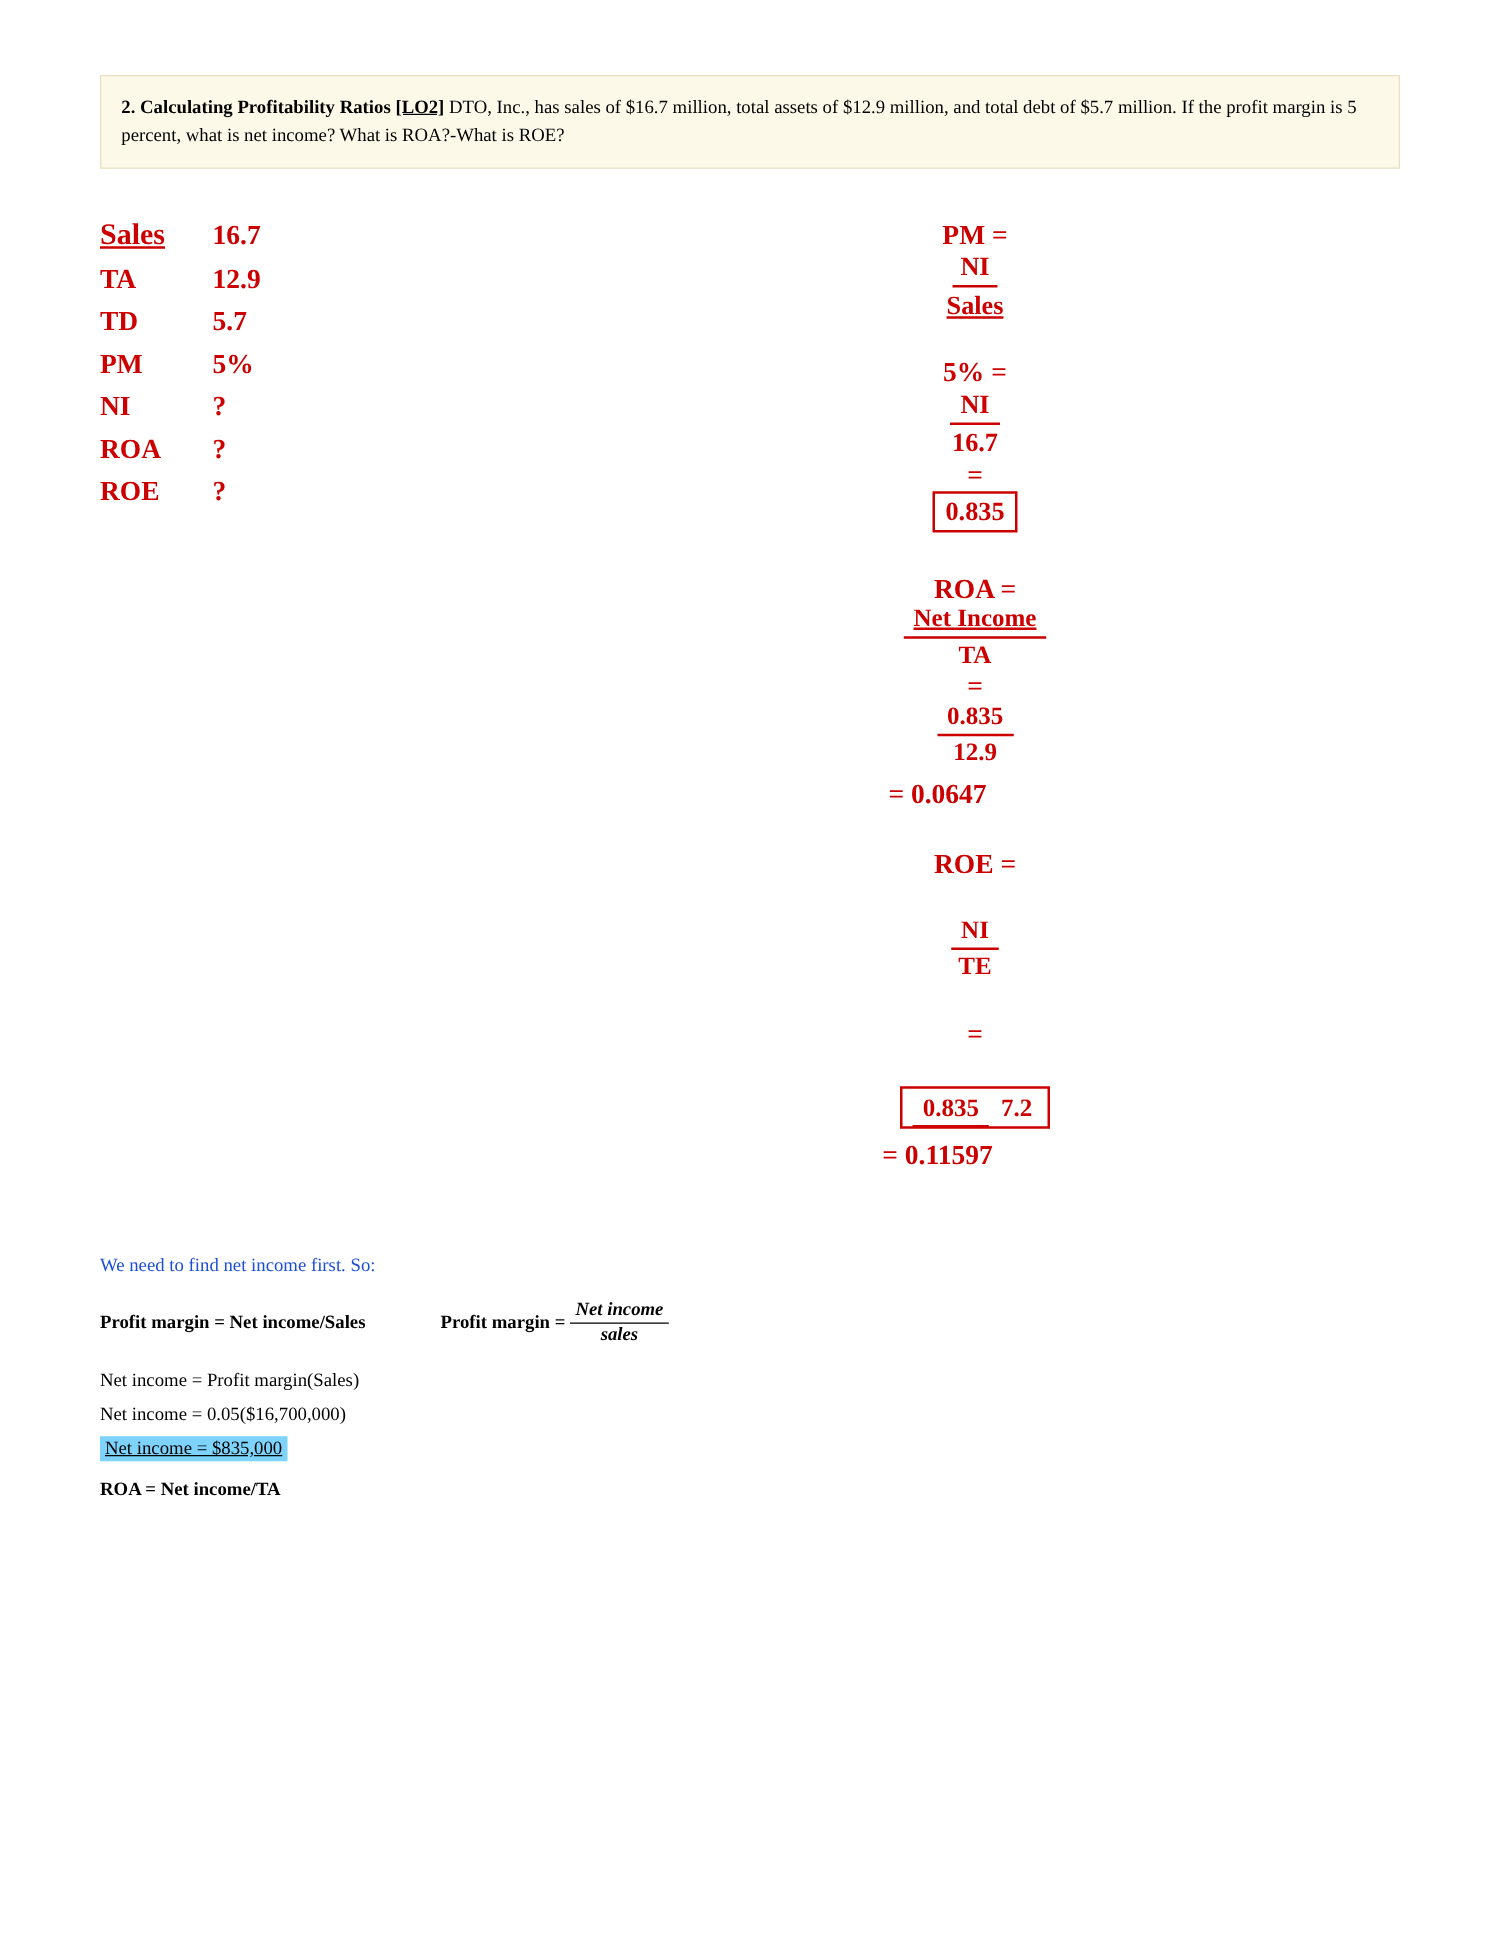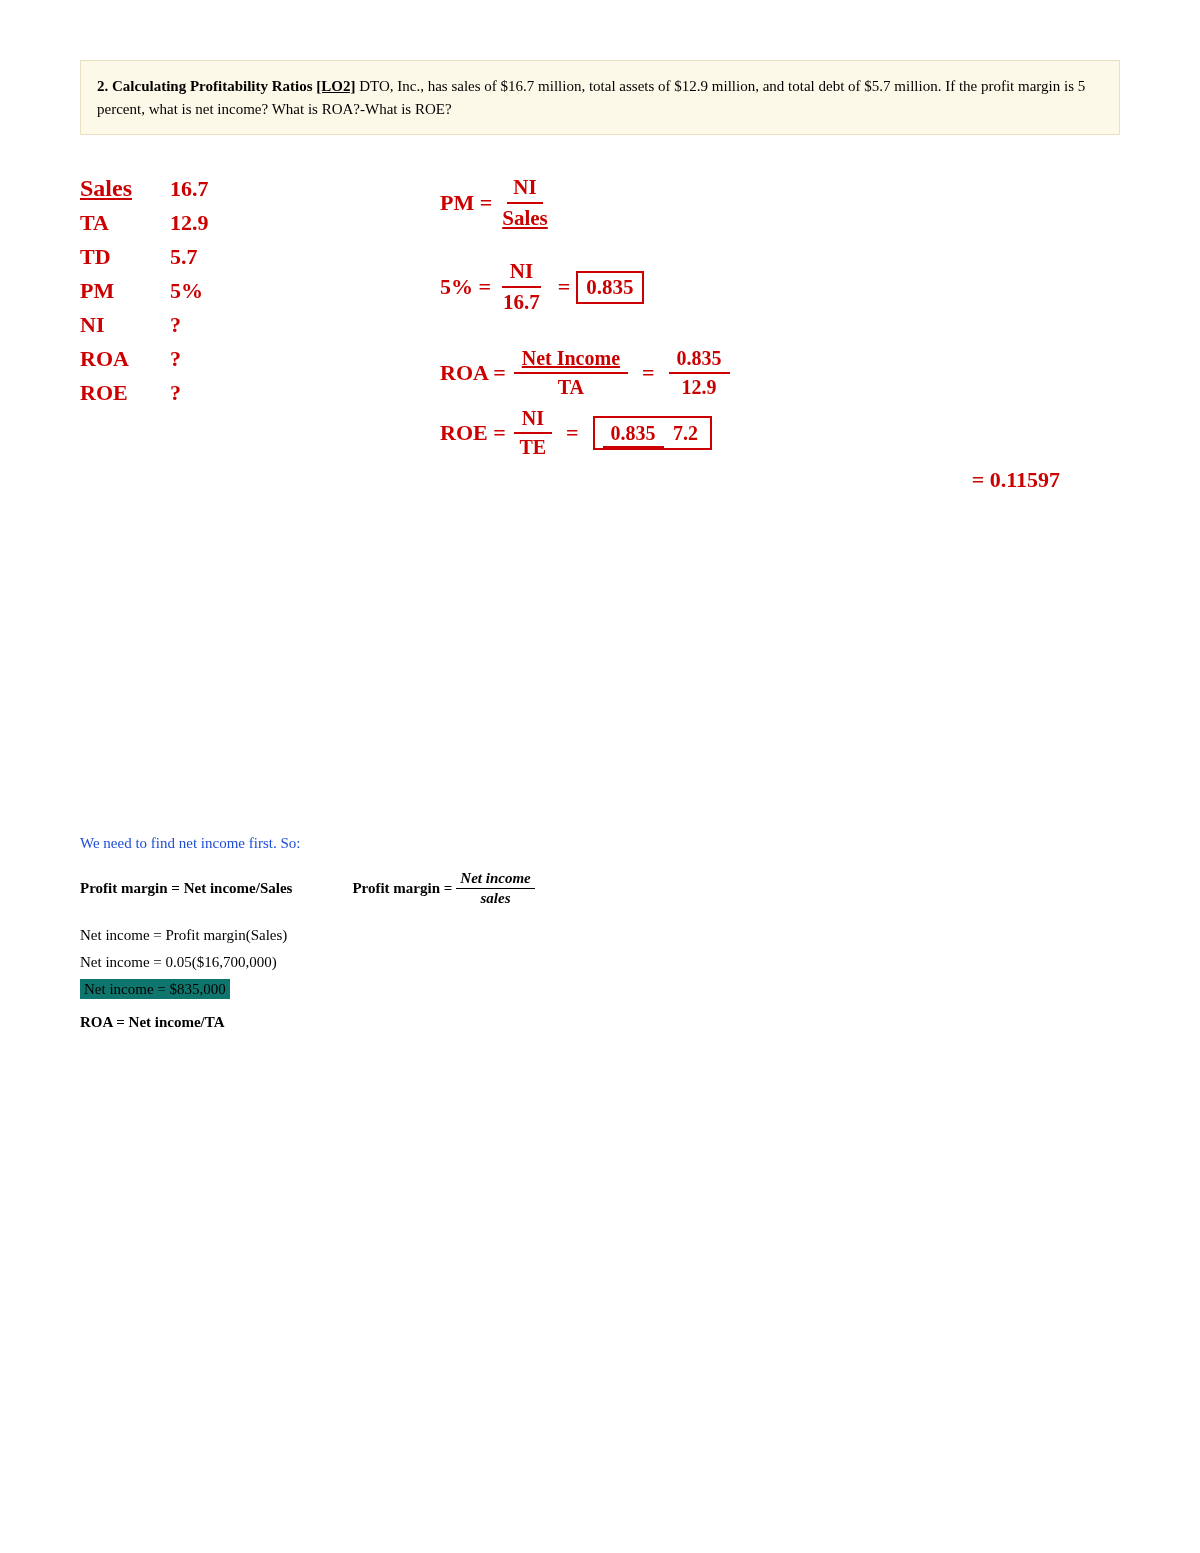--- a/index.html
+++ b/index.html
@@ -79,20 +79,21 @@
 
     
     .math-line {
       font-family: 'Segoe Print', 'Comic Sans MS', cursive;
       color: #cc0000;
       font-size: 22px;
       font-weight: bold;
       margin-bottom: 18px;
       display: flex;
       align-items: center;
+      flex-direction: column;
     }
 
     .fraction {
       display: inline-flex;
       flex-direction: column;
       align-items: center;
       margin: 0 6px;
     }
 
     .fraction .numerator {
@@ -182,22 +183,23 @@
       font-size: 15px;
     }
 
     .solution-line {
       font-size: 15px;
       margin-bottom: 10px;
       color: #000;
     }
 
     .highlighted {
-      background-color: #0f766e;
+      background-color: #7dd3fc;
       padding: 2px 4px;
+      text-decoration: underline;
     }
 
     .solution-bold {
       font-weight: bold;
       font-size: 15px;
       margin-top: 16px;
     }
   </style>
 </head>
 <body>
@@ -269,22 +271,25 @@
         <span class="numerator" style="border-bottom: 2.5px solid #cc0000; padding: 0 8px 2px 8px; font-size: 20px; text-decoration: underline;">Net Income</span>
         <span class="denominator" style="font-size:20px;">TA</span>
       </div>
       <span style="margin: 0 6px;">=</span>
       <div class="fraction" style="margin: 0 8px;">
         <span class="numerator" style="border-bottom: 2.5px solid #cc0000; padding: 0 8px 2px 8px; font-size: 20px;">0.835</span>
         <span class="denominator" style="font-size:20px;">12.9</span>
       </div>
     </div>
 
-
-    <div class="math-line" style="margin-bottom:8px; align-items: center;">
+    <div class="math-line" style="justify-content: flex-end; padding-right: 60px; margin-bottom: 30px;">
+      <span>= 0.0647</span>
+    </div>
+
+    <div class="math-line" style="margin-bottom:8px; align-items: center; gap: 29px;">
       <span>ROE =</span>
       <div class="fraction" style="margin: 0 8px;">
         <span class="numerator" style="border-bottom: 2.5px solid #cc0000; padding: 0 8px 2px 8px; font-size: 20px;">NI</span>
         <span class="denominator" style="font-size:20px;">TE</span>
       </div>
       <span style="margin: 0 6px;">=</span>
       <div class="fraction boxed" style="margin: 0 8px;">
         <span class="numerator" style="border-bottom: 2.5px solid #cc0000; padding: 0 8px 2px 8px; font-size: 20px;">0.835</span>
         <span class="denominator" style="font-size:20px;">7.2</span>
       </div>

